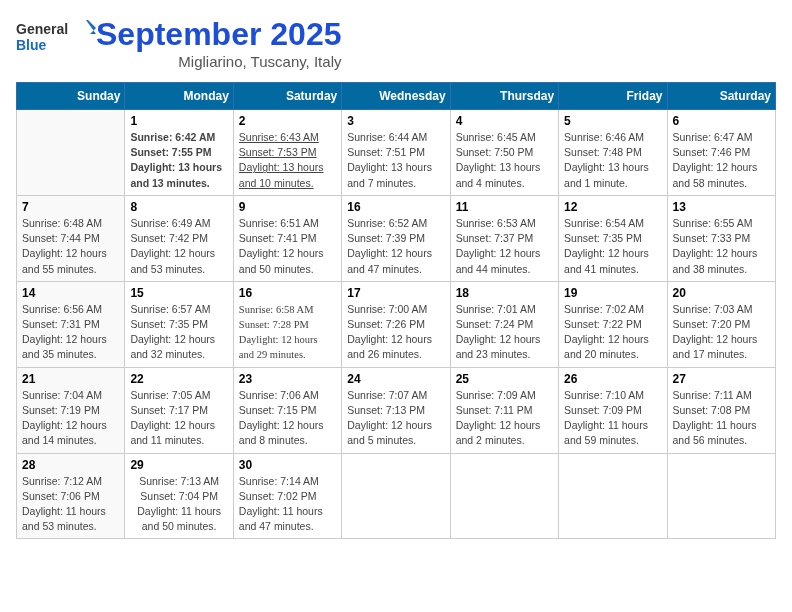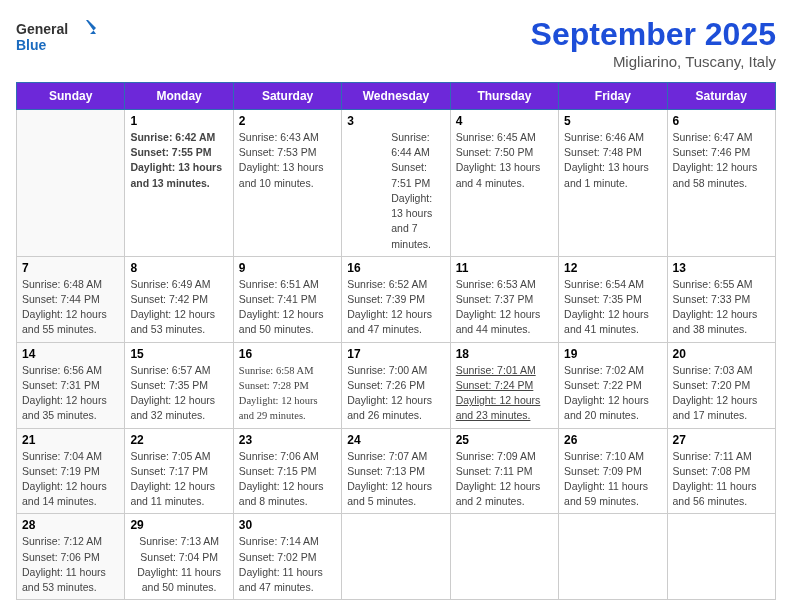--- a/index.html
+++ b/index.html
@@ -6,21 +6,20 @@
     body {
       font-family: Arial, sans-serif;
       background: #fff;
       width: 792px;
       min-height: 612px;
       padding: 16px;
     }
     .header {
       display: flex;
       align-items: flex-start;
-      justify-content: space-between;
       margin-bottom: 12px;
     }
     .logo {
       display: flex;
       align-items: center;
       gap: 4px;
     }
     .title-block {
       text-align: right;
     }
@@ -32,24 +31,24 @@
     .subtitle {
       font-size: 15px;
       color: #555;
     }
     table {
       width: 100%;
       border-collapse: collapse;
       font-size: 11px;
     }
     thead tr th {
-      background-color: #6d28d9;
+      background-color: #0369a1;
       color: #fff;
       padding: 6px 4px;
-      text-align: center;
+      text-align: right;
       font-size: 12px;
       font-weight: bold;
       border: 1px solid #2e6db4;
     }
     tbody tr td {
       border: 1px solid #ccc;
       padding: 4px 5px;
       vertical-align: top;
       height: 74px;
       width: 108px;
@@ -102,28 +101,28 @@
         <td></td>
         <td>
           <span class="day-num">1</span>
           <div class="day-info" style="white-space: pre-line; font-weight: bold;">Sunrise: 6:42 AM
 Sunset: 7:55 PM
 Daylight: 13 hours
 and 13 minutes.</div>
         </td>
         <td>
           <span class="day-num">2</span>
-          <div class="day-info" style="white-space: pre-line;">Sunrise: 6:43 AM
+          <div class="day-info" style="white-space: pre-line; text-decoration: underline;">Sunrise: 6:43 AM
 Sunset: 7:53 PM
 Daylight: 13 hours
 and 10 minutes.</div>
         </td>
         <td>
           <span class="day-num">3</span>
-          <div class="day-info" style="white-space: pre-line; margin-left: 44px;">Sunrise: 6:44 AM
+          <div class="day-info" style="white-space: pre-line;">Sunrise: 6:44 AM
 Sunset: 7:51 PM
 Daylight: 13 hours
 and 7 minutes.</div>
         </td>
         <td>
           <span class="day-num">4</span>
           <div class="day-info" style="white-space: pre-line;">Sunrise: 6:45 AM
 Sunset: 7:50 PM
 Daylight: 13 hours
 and 4 minutes.</div>
@@ -218,21 +217,21 @@
         </td>
         <td>
           <span class="day-num">17</span>
           <div class="day-info" style="white-space: pre-line;">Sunrise: 7:00 AM
 Sunset: 7:26 PM
 Daylight: 12 hours
 and 26 minutes.</div>
         </td>
         <td>
           <span class="day-num">18</span>
-          <div class="day-info" style="white-space: pre-line; text-decoration: underline;">Sunrise: 7:01 AM
+          <div class="day-info" style="white-space: pre-line;">Sunrise: 7:01 AM
 Sunset: 7:24 PM
 Daylight: 12 hours
 and 23 minutes.</div>
         </td>
         <td>
           <span class="day-num">19</span>
           <div class="day-info" style="white-space: pre-line;">Sunrise: 7:02 AM
 Sunset: 7:22 PM
 Daylight: 12 hours
 and 20 minutes.</div>

